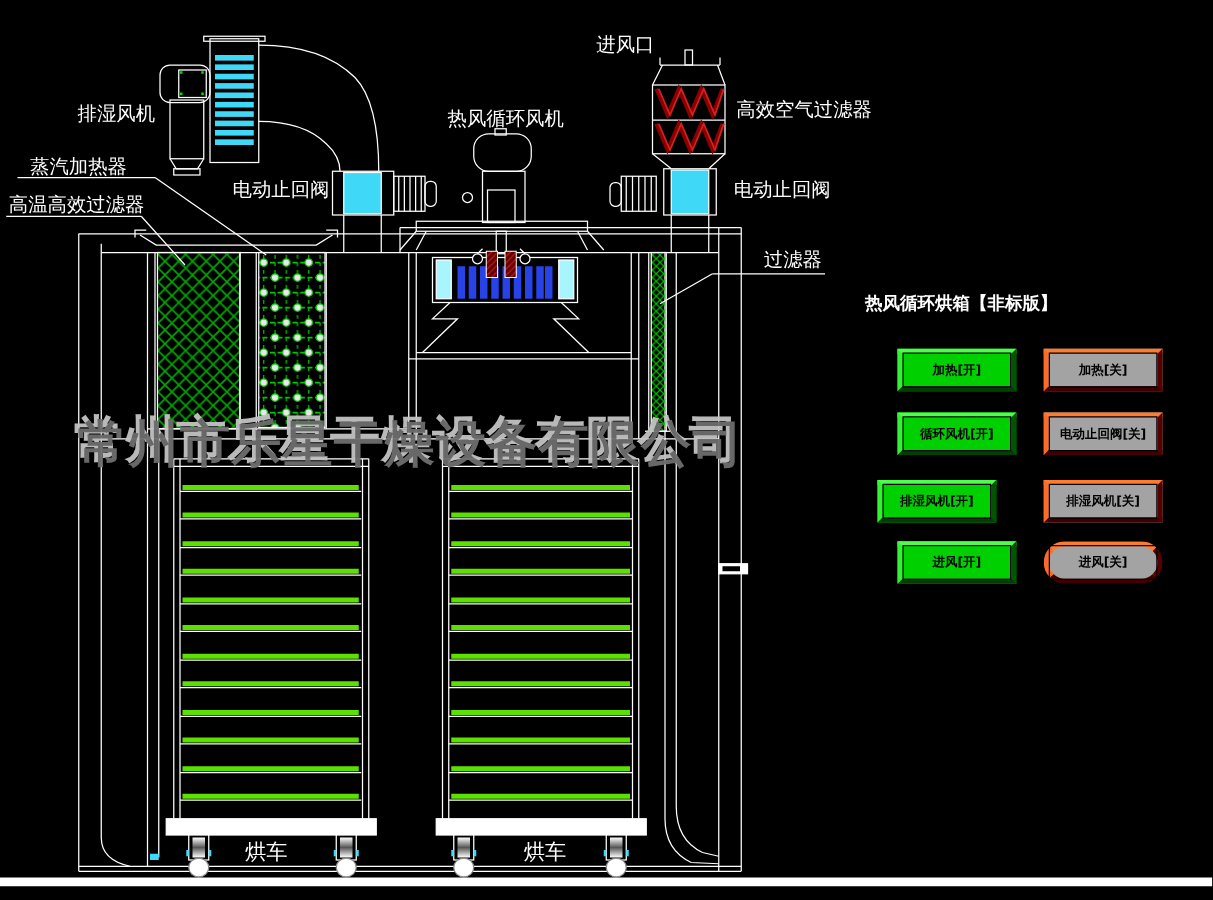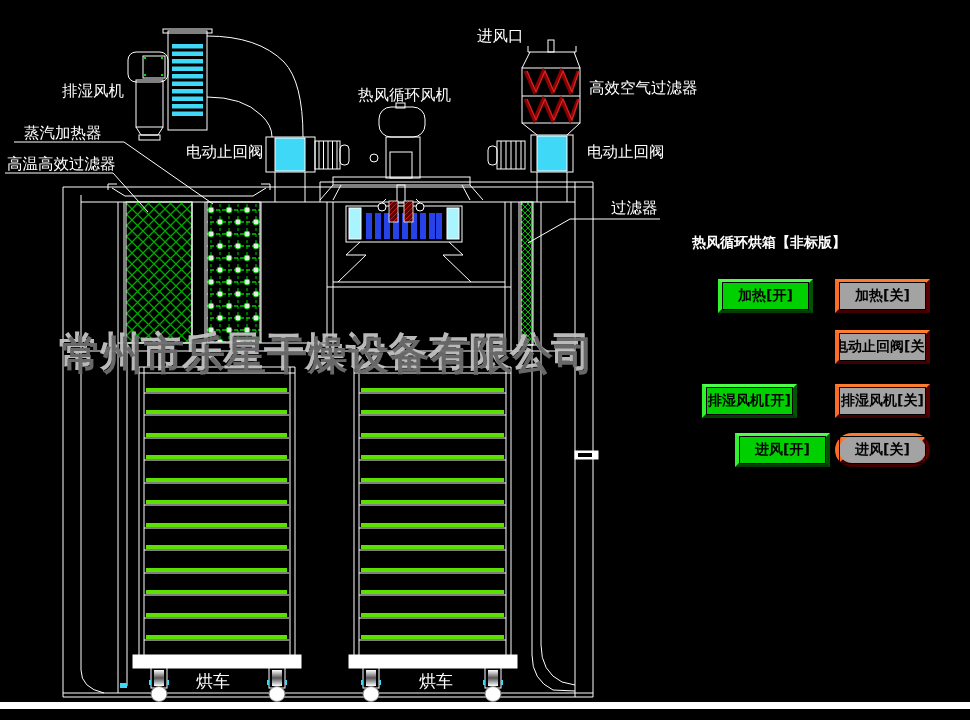--- a/index.html
+++ b/index.html
@@ -10,21 +10,21 @@
     font-size:40px;font-weight:bold;white-space:nowrap;letter-spacing:1px;
     color:#6e6e6e;text-shadow:-3px -4px 0 #c3c3c3;opacity:.95;pointer-events:none;}
   #panel{position:absolute;left:0;top:0;width:970px;height:720px;z-index:10;}
   #panel-title{position:absolute;left:692px;top:234px;width:275px;
     color:#fff;font-size:14px;font-weight:bold;letter-spacing:0px;}
   .btn{position:absolute;width:95px;height:34px;box-sizing:border-box;
     display:flex;align-items:center;justify-content:center;
     border-style:solid;border-width:4px;cursor:pointer;}
   .btn .face{display:flex;align-items:center;justify-content:center;
     width:100%;height:100%;border:1px solid #000;
-    font-size:14px;font-weight:bold;color:#000;white-space:nowrap;overflow:hidden;}
+    font-size:10px;font-weight:bold;color:#000;white-space:nowrap;overflow:hidden;}
   .btn.on{background:#00cf00;border-color:#4bff4b #015501 #013f01 #31f431;}
   .btn.off{background:#a3a3a3;border-color:#ff7b2e #560000 #400000 #ff6a26;}
   svg text{fill:#ffffff;stroke:none;font-family:"DejaVu Sans","Liberation Sans",sans-serif;}
 </style>
 </head>
 <body>
 
 <div id="stage">
 
 <svg id="diagram" width="970" height="720" viewBox="0 0 970 720">
@@ -318,32 +318,35 @@
 <div id="panel">
   <div id="panel-title">热风循环烘箱【非标版】</div>
 
   <div class="btn on" style="left:718px;top:279px;">
     <span class="face">加热[开]</span>
       </div>
   <div class="btn off" style="left:835px;top:279px;">
     <span class="face">加热[关]</span>
       </div>
 
+  <div class="btn on" style="left:718px;top:330px;">
+    <span class="face">循环风机[开]</span>
+      </div>
   <div class="btn off" style="left:835px;top:330px;">
     <span class="face">电动止回阀[关]</span>
       </div>
 
   <div class="btn on" style="left:702px;top:384px;">
     <span class="face">排湿风机[开]</span>
       </div>
   <div class="btn off" style="left:835px;top:384px;">
     <span class="face">排湿风机[关]</span>
       </div>
 
-  <div class="btn on" style="left:718px;top:433px;margin-left:17px;">
+  <div class="btn on" style="left:718px;top:433px;">
     <span class="face">进风[开]</span>
       </div>
   <div class="btn off" style="left:835px;top:433px;border-radius:17px;">
     <span class="face">进风[关]</span>
       </div>
 </div>
 
 </div>
 
 </body></html>

